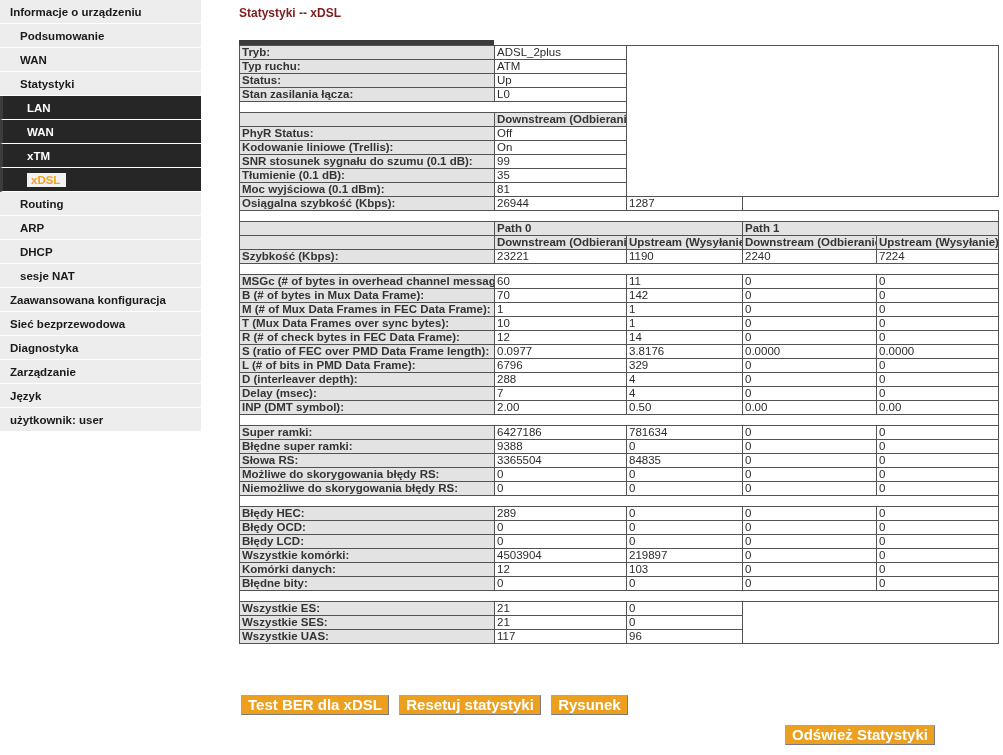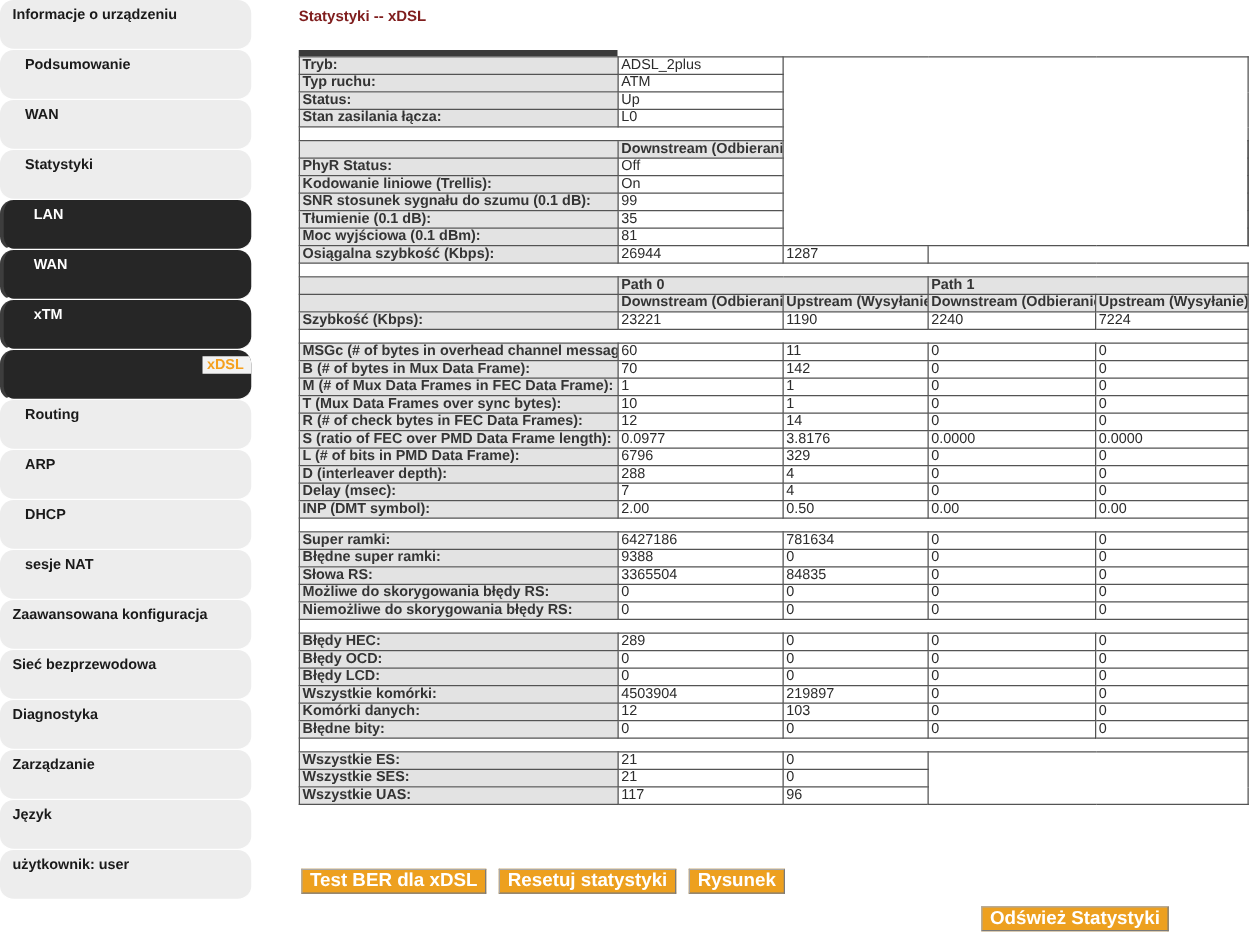--- a/index.html
+++ b/index.html
@@ -25,41 +25,39 @@
     width: 201px;
     height: 755px;
     background: #ffffff;
   }
   .nav-item {
     background: #ededed;
     border-bottom: 1px solid #ffffff;
     font-weight: bold;
     font-size: 11.5px;
     color: #1a1a1a;
-    height: 40px;
+    height: 24px;
     line-height: 24px;
     padding-left: 10px;
     white-space: nowrap;
     overflow: hidden;
     box-sizing: border-box;
-    border-radius: 11px;
   }
   .nav-item.lvl1 { padding-left: 10px; }
   .nav-item.lvl2 { padding-left: 20px; }
   .nav-item.lvl3 { padding-left: 28px; }
   .nav-item.dark {
     background: #262626;
     color: #ffffff;
     border-bottom: 1px solid #ffffff;
     border-left: 3px solid #3d3d3d;
     padding-left: 24px;
   }
   .nav-item.dark.active {
     color: #f5a01e;
-    text-align: right;
   }
   .nav-item.dark.active .hl {
     background: #f2f2f2;
     padding: 1px 6px 1px 4px;
     color: #f5a01e;
   }
 
   
   #main {
     position: absolute;
@@ -302,21 +300,21 @@
           <td class="val">0</td>
         </tr>
         <tr>
           <td class="lbl">T (Mux Data Frames over sync bytes):</td>
           <td class="val">10</td>
           <td class="val">1</td>
           <td class="val">0</td>
           <td class="val">0</td>
         </tr>
         <tr>
-          <td class="lbl">R (# of check bytes in FEC Data Frames):</td>
+          <td class="lbl">R (# of check bytes in FEC Data Frame):</td>
           <td class="val">12</td>
           <td class="val">14</td>
           <td class="val">0</td>
           <td class="val">0</td>
         </tr>
         <tr>
           <td class="lbl">S (ratio of FEC over PMD Data Frame length):</td>
           <td class="val">0.0977</td>
           <td class="val">3.8176</td>
           <td class="val">0.0000</td>

